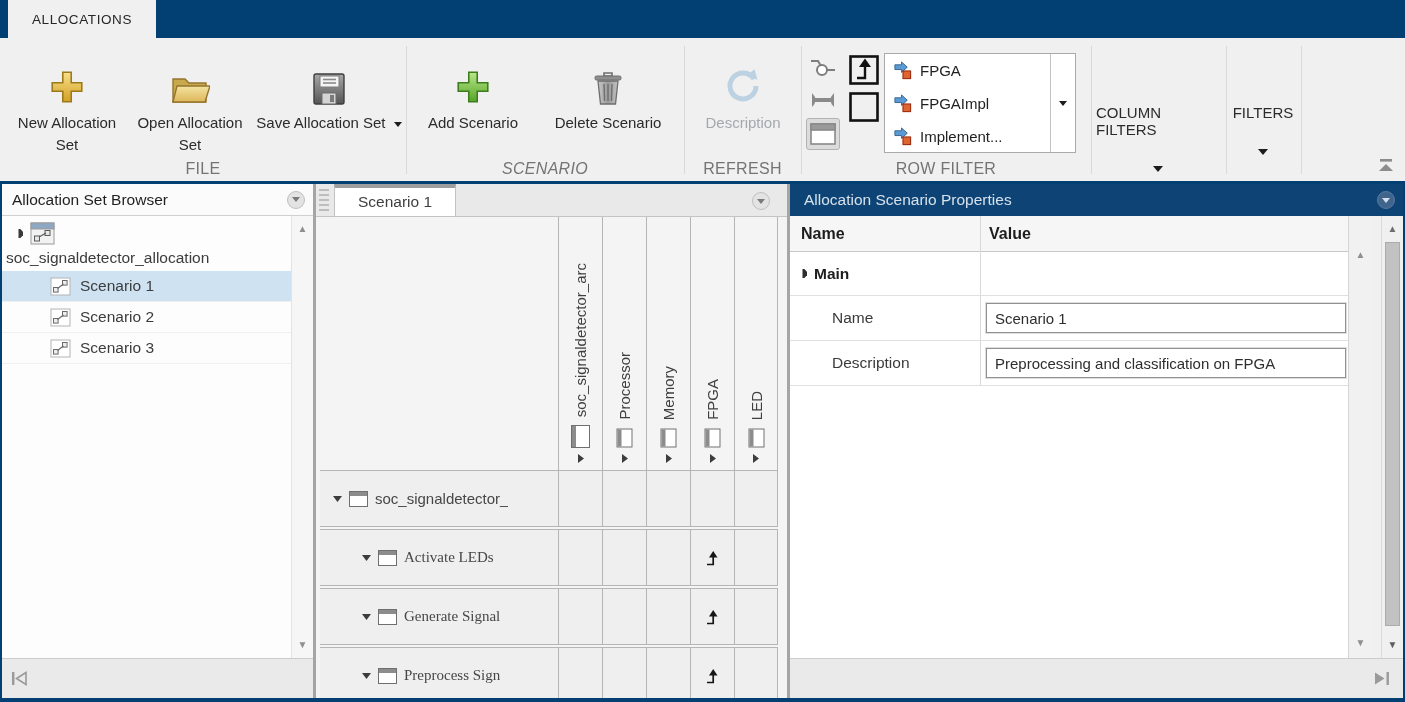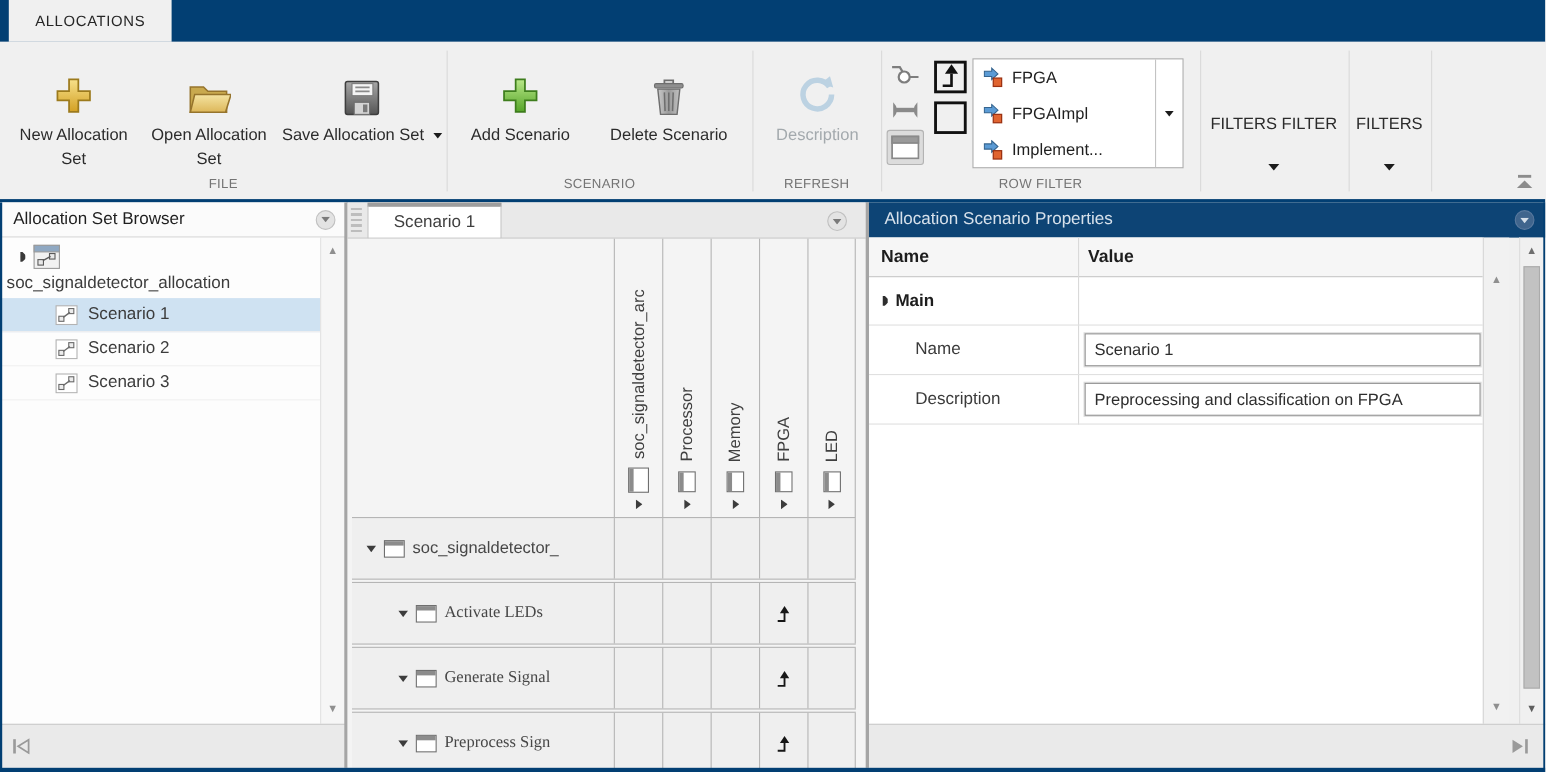--- a/index.html
+++ b/index.html
@@ -14,21 +14,21 @@
     display:flex; align-items:center; justify-content:center;
     font-size:13.5px; letter-spacing:.6px; color:#262626; }
   .toolbar { left:0; top:38px; width:1405px; height:143px; background:#f0f0f0; }
   .ribbon-underline { left:0; top:181px; width:1405px; height:3px; background:#023f73; }
   .vsep { top:46px; height:128px; width:1px; background:#d9d9d9; }
 
   .rbtn { display:flex; flex-direction:column; align-items:center; cursor:default; }
   .rbtn .ric { height:52px; display:flex; align-items:flex-end; justify-content:center; margin-top:8px; }
   .rbtn .rlabel { margin-top:6px; font-size:15px; color:#2b2b2b; text-align:center; line-height:1.45; }
   .rbtn.disabled .rlabel { color:#a3a9ad; }
-  .grouplabel { top:160px; font-size:12px; color:#747474; text-align:center; letter-spacing:.3px; }
+  .grouplabel { top:160px; font-size:16px; color:#747474; text-align:center; letter-spacing:.3px; }
 
   .caret { display:inline-block; width:0; height:0; border-left:5px solid transparent;
     border-right:5px solid transparent; border-top:6px solid #1c1c1c; vertical-align:middle; }
   .caret.small { border-left-width:4px; border-right-width:4px; border-top-width:5px; }
 
   .ddbtn { display:flex; flex-direction:column; align-items:center; }
   .ddbtn .rlabel { font-size:15px; color:#2b2b2b; }
 
   
   .iconbtn { display:flex; align-items:center; justify-content:center; }
@@ -201,21 +201,21 @@
           <path d="M12 3h8v3h-8z" fill="none" stroke="#6e6e6e" stroke-width="1.6"></path>
           <rect x="3" y="6" width="26" height="4" rx="1.5" fill="#8f8f8f" stroke="#6e6e6e"></rect>
           <path d="M6 11h20l-2.5 23h-15z" fill="url(#tr)" stroke="#6e6e6e" stroke-width="1.3"></path>
           <line x1="12" y1="14" x2="12.6" y2="31" stroke="#6e6e6e" stroke-width="1.4"></line>
           <line x1="16" y1="14" x2="16" y2="31" stroke="#6e6e6e" stroke-width="1.4"></line>
           <line x1="20" y1="14" x2="19.4" y2="31" stroke="#6e6e6e" stroke-width="1.4"></line>
         </svg>
     </div>
     <div class="rlabel">Delete Scenario</div>
   </div>
-  <div class="abs grouplabel" style="left:406px;width:278px;">SCENARIO</div>
+  <div class="abs grouplabel" style="left:406px;width:278px;font-style:italic;">SCENARIO</div>
   <div class="abs vsep" style="left:684px;"></div>
 
   <div class="abs rbtn disabled" style="left:690px;top:46px;width:106px;">
     <div class="ric">
       <svg width="40" height="40" viewBox="0 0 40 40">
           <path d="M31 13 A13 13 0 1 0 33 20" fill="none" stroke="#bcd2e2" stroke-width="5" stroke-linecap="butt"></path>
           <polygon points="24,12 36,12 30,3" fill="#bcd2e2" transform="rotate(18 30 8)"></polygon>
         </svg>
     </div>
     <div class="rlabel">Description</div>
@@ -281,21 +281,21 @@
       </div>
     </div>
     <div class="rf-drop">
       <span class="caret small"></span>
     </div>
   </div>
   <div class="abs grouplabel" style="left:801px;width:290px;">ROW FILTER</div>
   <div class="abs vsep" style="left:1091px;"></div>
 
   <div class="abs ddbtn" style="left:1096px;top:46px;width:124px;">
-    <div class="rlabel" style="margin-top:58px;">FILTERS FILTER</div>
+    <div class="rlabel" style="margin-top:58px;">COLUMN FILTERS</div>
     <span class="caret" style="margin-top:28px;"></span>
   </div>
   <div class="abs vsep" style="left:1226px;"></div>
   <div class="abs ddbtn" style="left:1228px;top:46px;width:70px;">
     <div class="rlabel" style="margin-top:58px;">FILTERS</div>
     <span class="caret" style="margin-top:28px;"></span>
   </div>
   <div class="abs vsep" style="left:1301px;"></div>
 
   <div class="abs" style="left:1376px;top:158px;">

